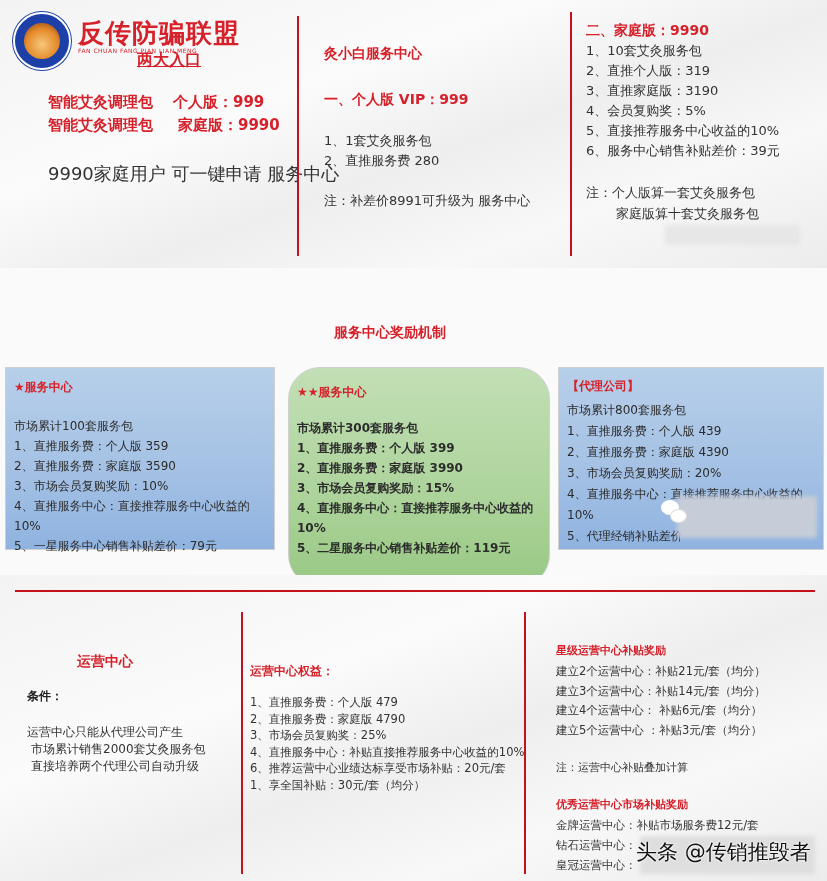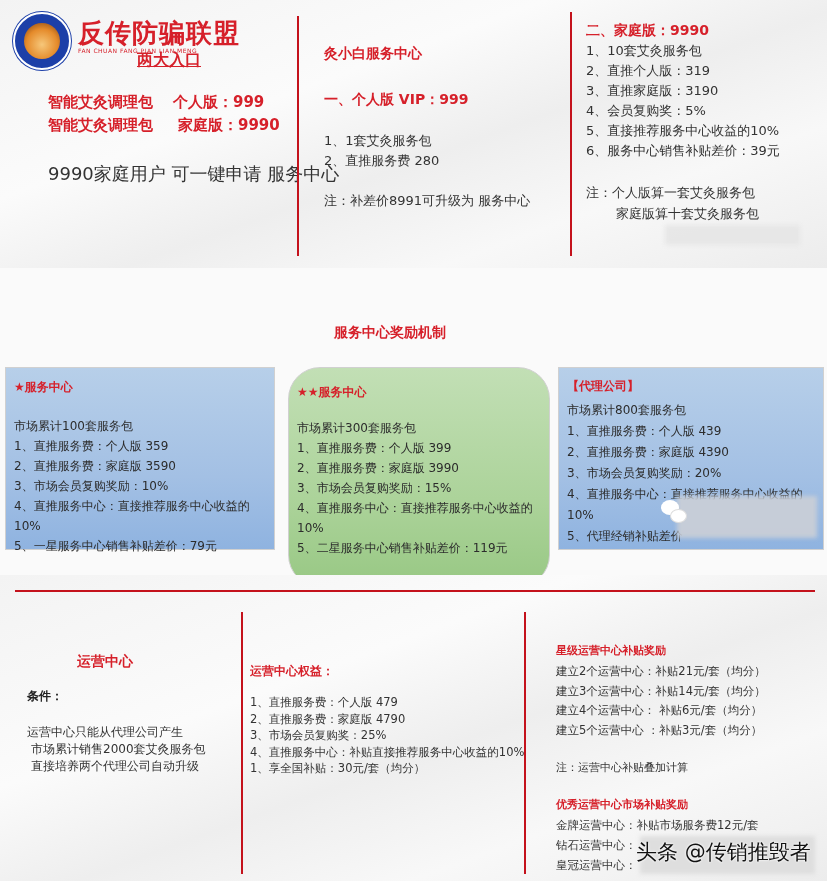--- a/index.html
+++ b/index.html
@@ -68,21 +68,21 @@
     <div>1、直推服务费：个人版 359</div>
     <div>2、直推服务费：家庭版 3590</div>
     <div>3、市场会员复购奖励：10%</div>
     <div>4、直推服务中心：直接推荐服务中心收益的10%</div>
     <div>5、一星服务中心销售补贴差价：79元</div>
   </div>
 </div>
 
 <div class="box green" style="left:288px;top:367px;width:262px;height:220px;border-radius:32px;">
   <div class="head" style="top:16px;">★★服务中心</div>
-  <div class="body" style="top:50px;">
+  <div class="body" style="top:50px;font-weight:bold;">
     <div>市场累计300套服务包</div>
     <div>1、直推服务费：个人版 399</div>
     <div>2、直推服务费：家庭版 3990</div>
     <div>3、市场会员复购奖励：15%</div>
     <div>4、直推服务中心：直接推荐服务中心收益的10%</div>
     <div>5、二星服务中心销售补贴差价：119元</div>
   </div>
 </div>
 
 <div class="box blue" style="left:558px;top:367px;width:266px;height:183px;overflow:hidden;">
@@ -114,20 +114,21 @@
   <div style="padding-left:4px;">市场累计销售2000套艾灸服务包</div>
   <div style="padding-left:4px;">直接培养两个代理公司自动升级</div>
 </div>
 
 <div class="t" style="left:250px;top:663px;font-size:12px;font-weight:bold;color:#d6202a;">运营中心权益：</div>
 <div class="lines" style="position:absolute;left:250px;top:694px;font-size:11.5px;line-height:16.5px;color:#333;">
   <div>1、直推服务费：个人版 479</div>
   <div>2、直推服务费：家庭版 4790</div>
   <div>3、市场会员复购奖：25%</div>
   <div>4、直推服务中心：补贴直接推荐服务中心收益的10%</div>
+  <div>6、推荐运营中心业绩达标享受市场补贴：20元/套</div>
   <div>1、享全国补贴：30元/套（均分）</div>
 </div>
 
 <div class="t" style="left:556px;top:643px;font-size:11px;font-weight:bold;color:#d6202a;">星级运营中心补贴奖励</div>
 <div class="lines" style="position:absolute;left:556px;top:662px;font-size:11.5px;line-height:19.5px;color:#333;">
   <div>建立2个运营中心：补贴21元/套（均分）</div>
   <div>建立3个运营中心：补贴14元/套（均分）</div>
   <div>建立4个运营中心： 补贴6元/套（均分）</div>
   <div>建立5个运营中心 ：补贴3元/套（均分）</div>
 </div>

